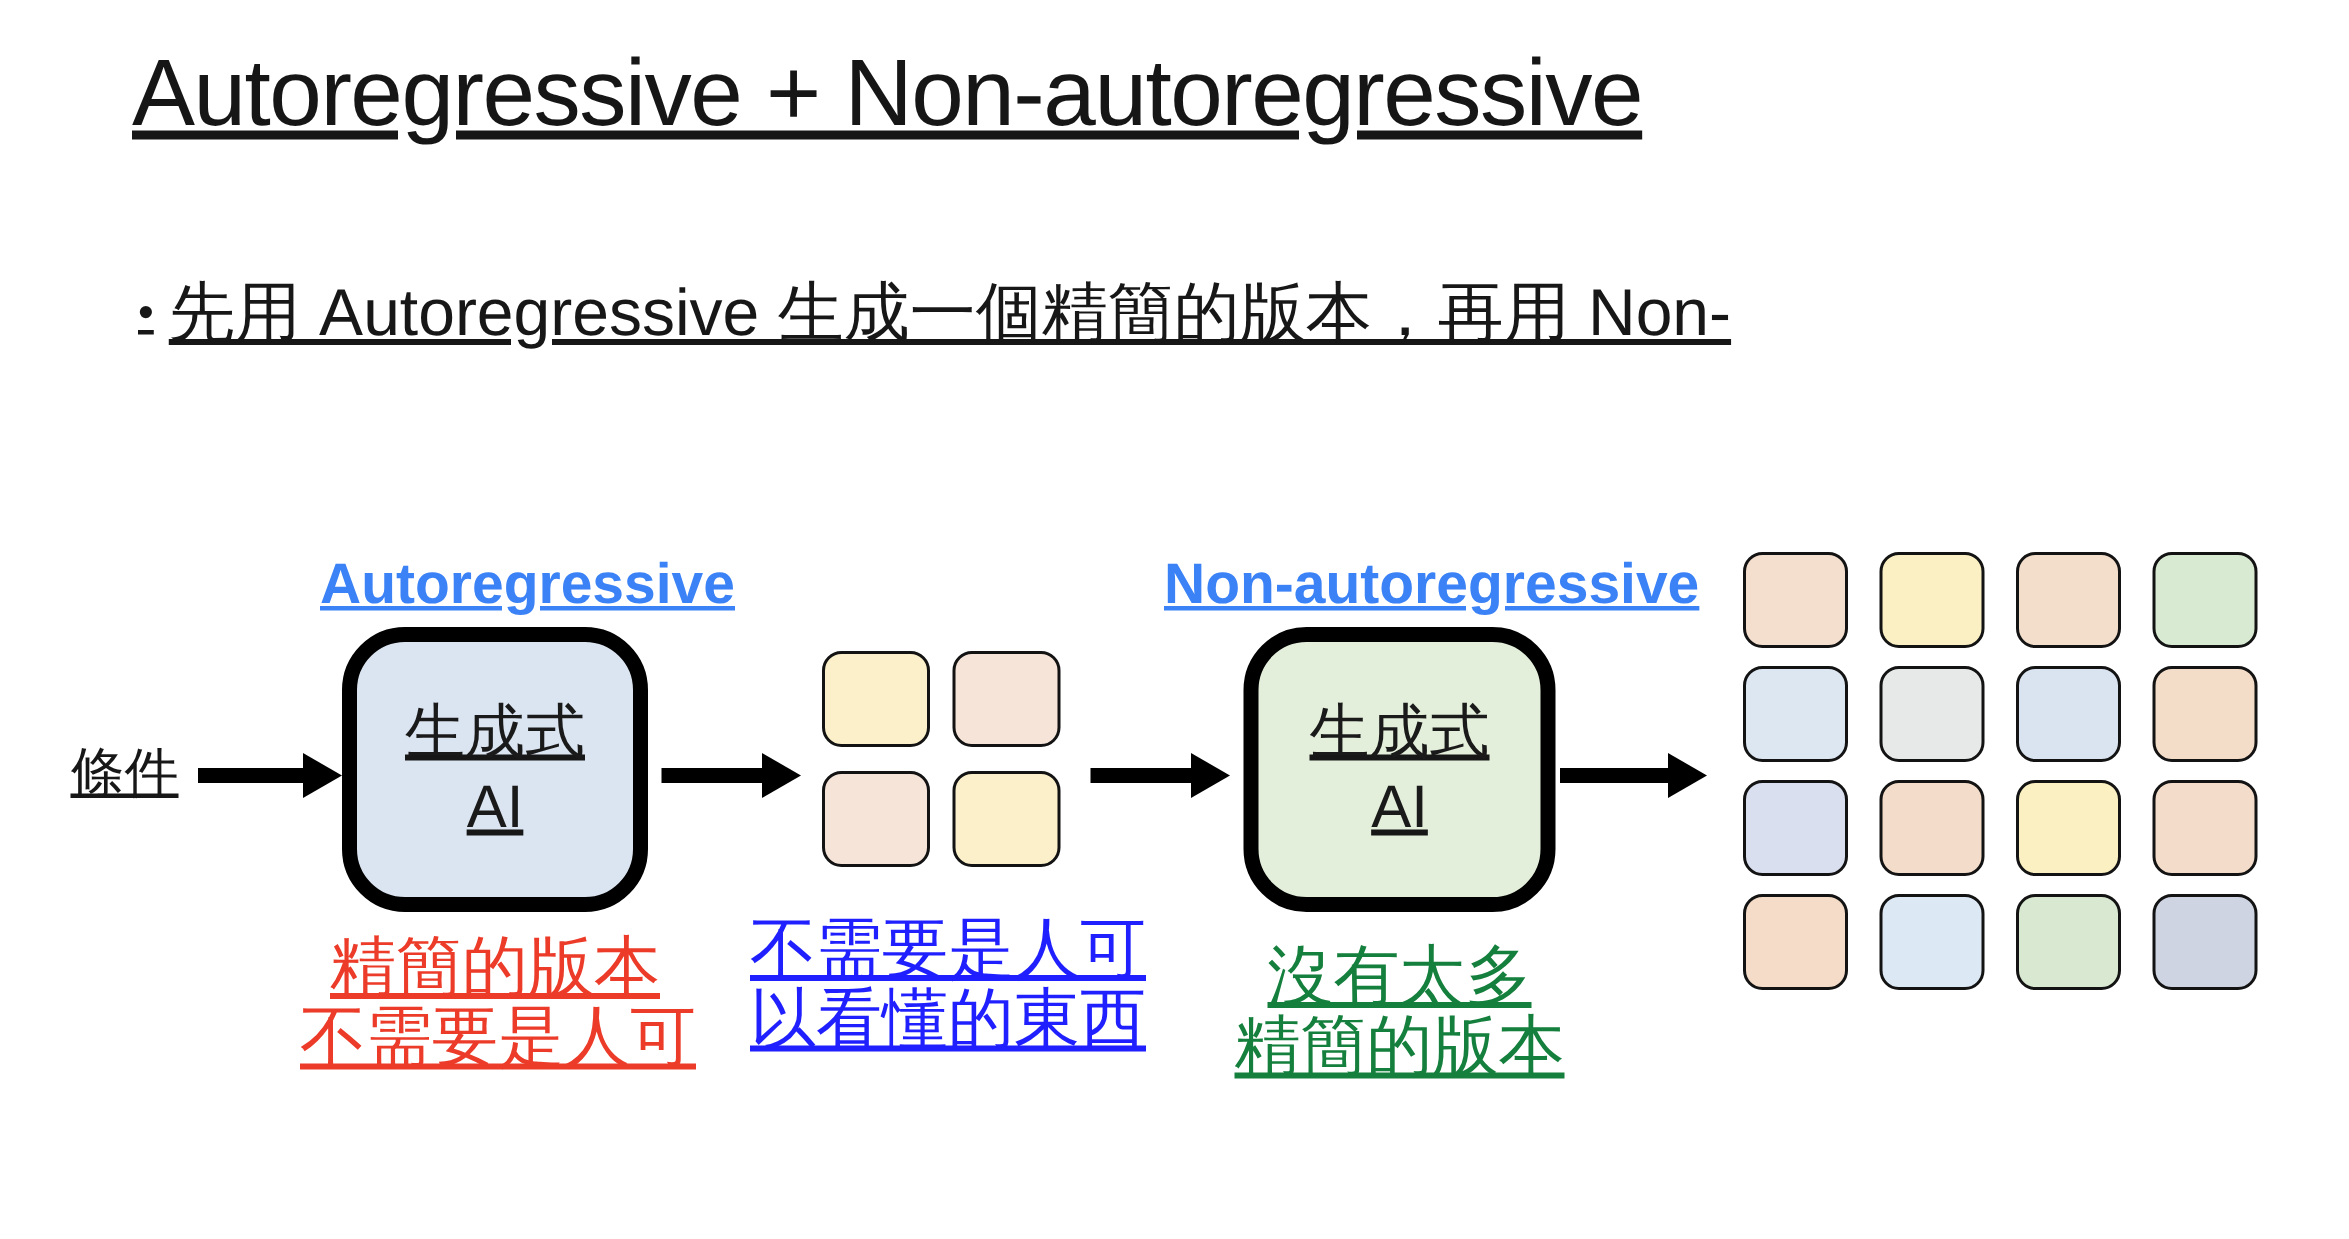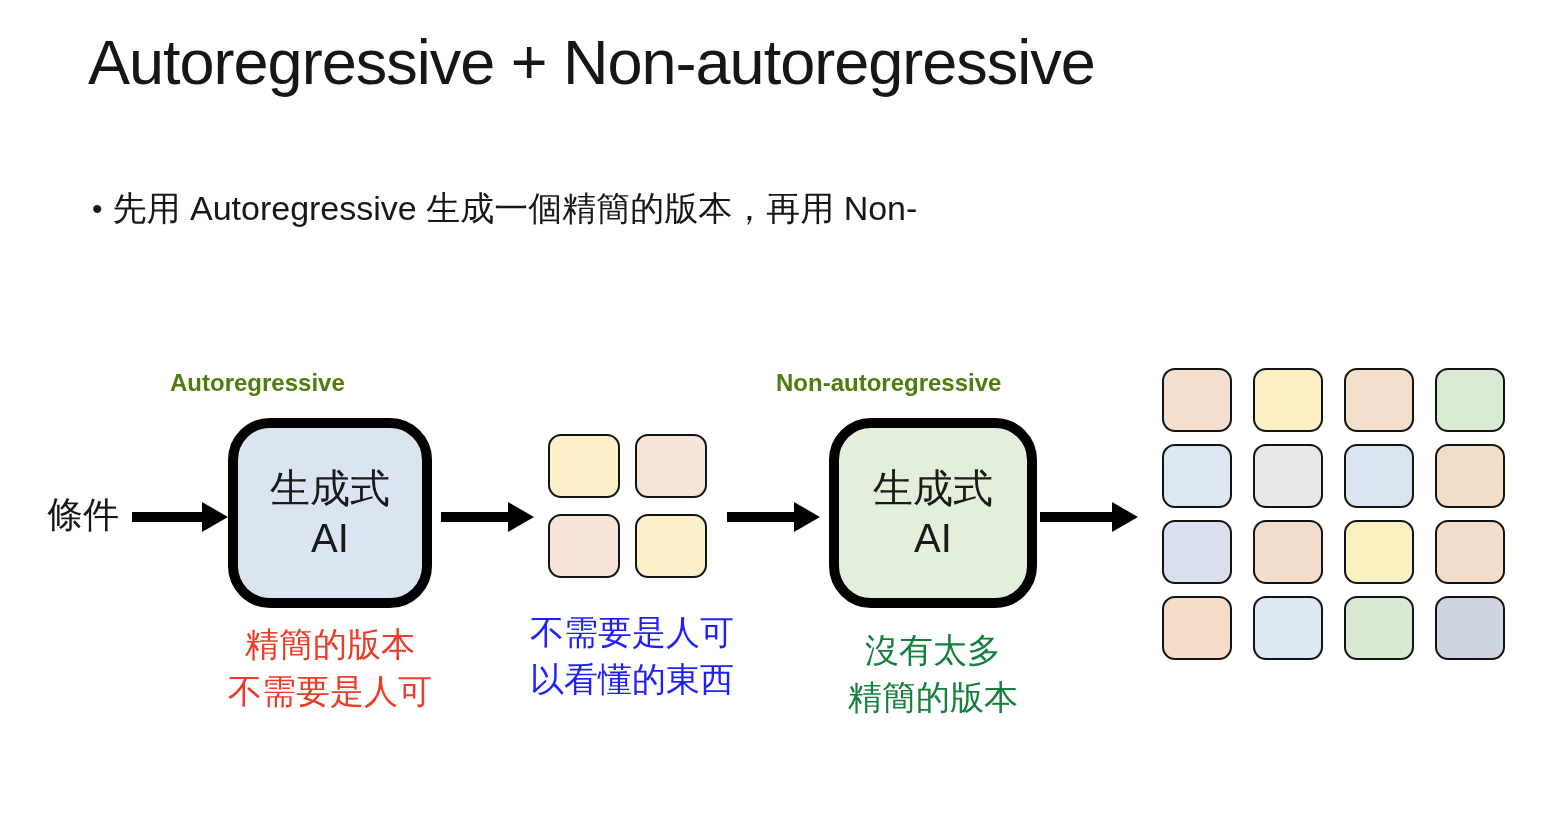--- a/index.html
+++ b/index.html
@@ -1,31 +1,31 @@
 <!DOCTYPE html>
 <html><head>
 <meta charset="utf-8">
 <style>
   html,body{margin:0;padding:0;}
   body{
     width:1566px;height:826px;position:relative;background:#ffffff;
     font-family:"Liberation Sans", sans-serif;color:#171717;overflow:hidden;
   }
-  .abs{position:absolute;}
+  .abs{position:absolute;text-decoration:underline;}
   
   .slide-title{
     left:88px;top:28px;font-size:63px;font-weight:300;line-height:1.1;
     color:#161616;letter-spacing:-1px;white-space:nowrap;
   }
   
   .bullet-row{left:92px;top:186px;display:flex;align-items:flex-start;}
   .bullet-marker{font-size:30px;line-height:45px;margin-right:10px;color:#171717;}
-  .bullet-text{font-size:34px;line-height:45px;color:#171717;white-space:nowrap;}
+  .bullet-text{font-size:44px;line-height:45px;color:#171717;white-space:nowrap;}
   
-  .stage-label{top:369px;width:320px;text-align:left;font-size:24px;font-weight:600;color:#4d7c0f;white-space:nowrap;}
+  .stage-label{top:369px;width:320px;text-align:right;font-size:38px;font-weight:600;color:#3b82f6;white-space:nowrap;}
   #stage1-label{left:170px;}
   #stage2-label{left:776px;}
   
   .gen-box{
     top:418px;height:190px;box-sizing:border-box;border:10px solid #000;border-radius:42px;
     display:flex;flex-direction:column;align-items:center;justify-content:center;
   }
   #gen-box-1{left:228px;width:204px;}
   #gen-box-2{left:829px;width:208px;}
   .gen-box .line{font-size:40px;line-height:50px;color:#1a1a1a;text-align:center;}
@@ -42,21 +42,21 @@
   #arrow-2{left:441px;width:93px;}
   #arrow-3{left:727px;width:93px;}
   #arrow-4{left:1040px;width:98px;}
   #arrow-1 .shaft,#arrow-2 .shaft,#arrow-3 .shaft,#arrow-4 .shaft{width:calc(100% - 22px);}
   
   .token-grid{display:grid;}
   #coarse-grid{left:548px;top:434px;grid-template-columns:72px 72px;grid-auto-rows:64px;column-gap:15px;row-gap:16px;}
   #fine-grid{left:1162px;top:368px;grid-template-columns:70px 70px 70px 70px;grid-auto-rows:64px;column-gap:21px;row-gap:12px;}
   .token-cell{box-sizing:border-box;border:2.5px solid #131313;border-radius:13px;}
   
-  .caption{text-align:center;font-size:34px;line-height:47px;white-space:nowrap;}
+  .caption{text-align:center;font-size:44px;line-height:47px;white-space:nowrap;}
   #caption-stage1{left:200px;top:621px;width:260px;}
   #caption-intermediate{left:492px;top:609px;width:280px;}
   #caption-stage2{left:803px;top:627px;width:260px;}
 </style>
 </head>
 <body>
 
 <div class="abs slide-title">Autoregressive + Non-autoregressive</div>
 
 <div class="abs bullet-row">

